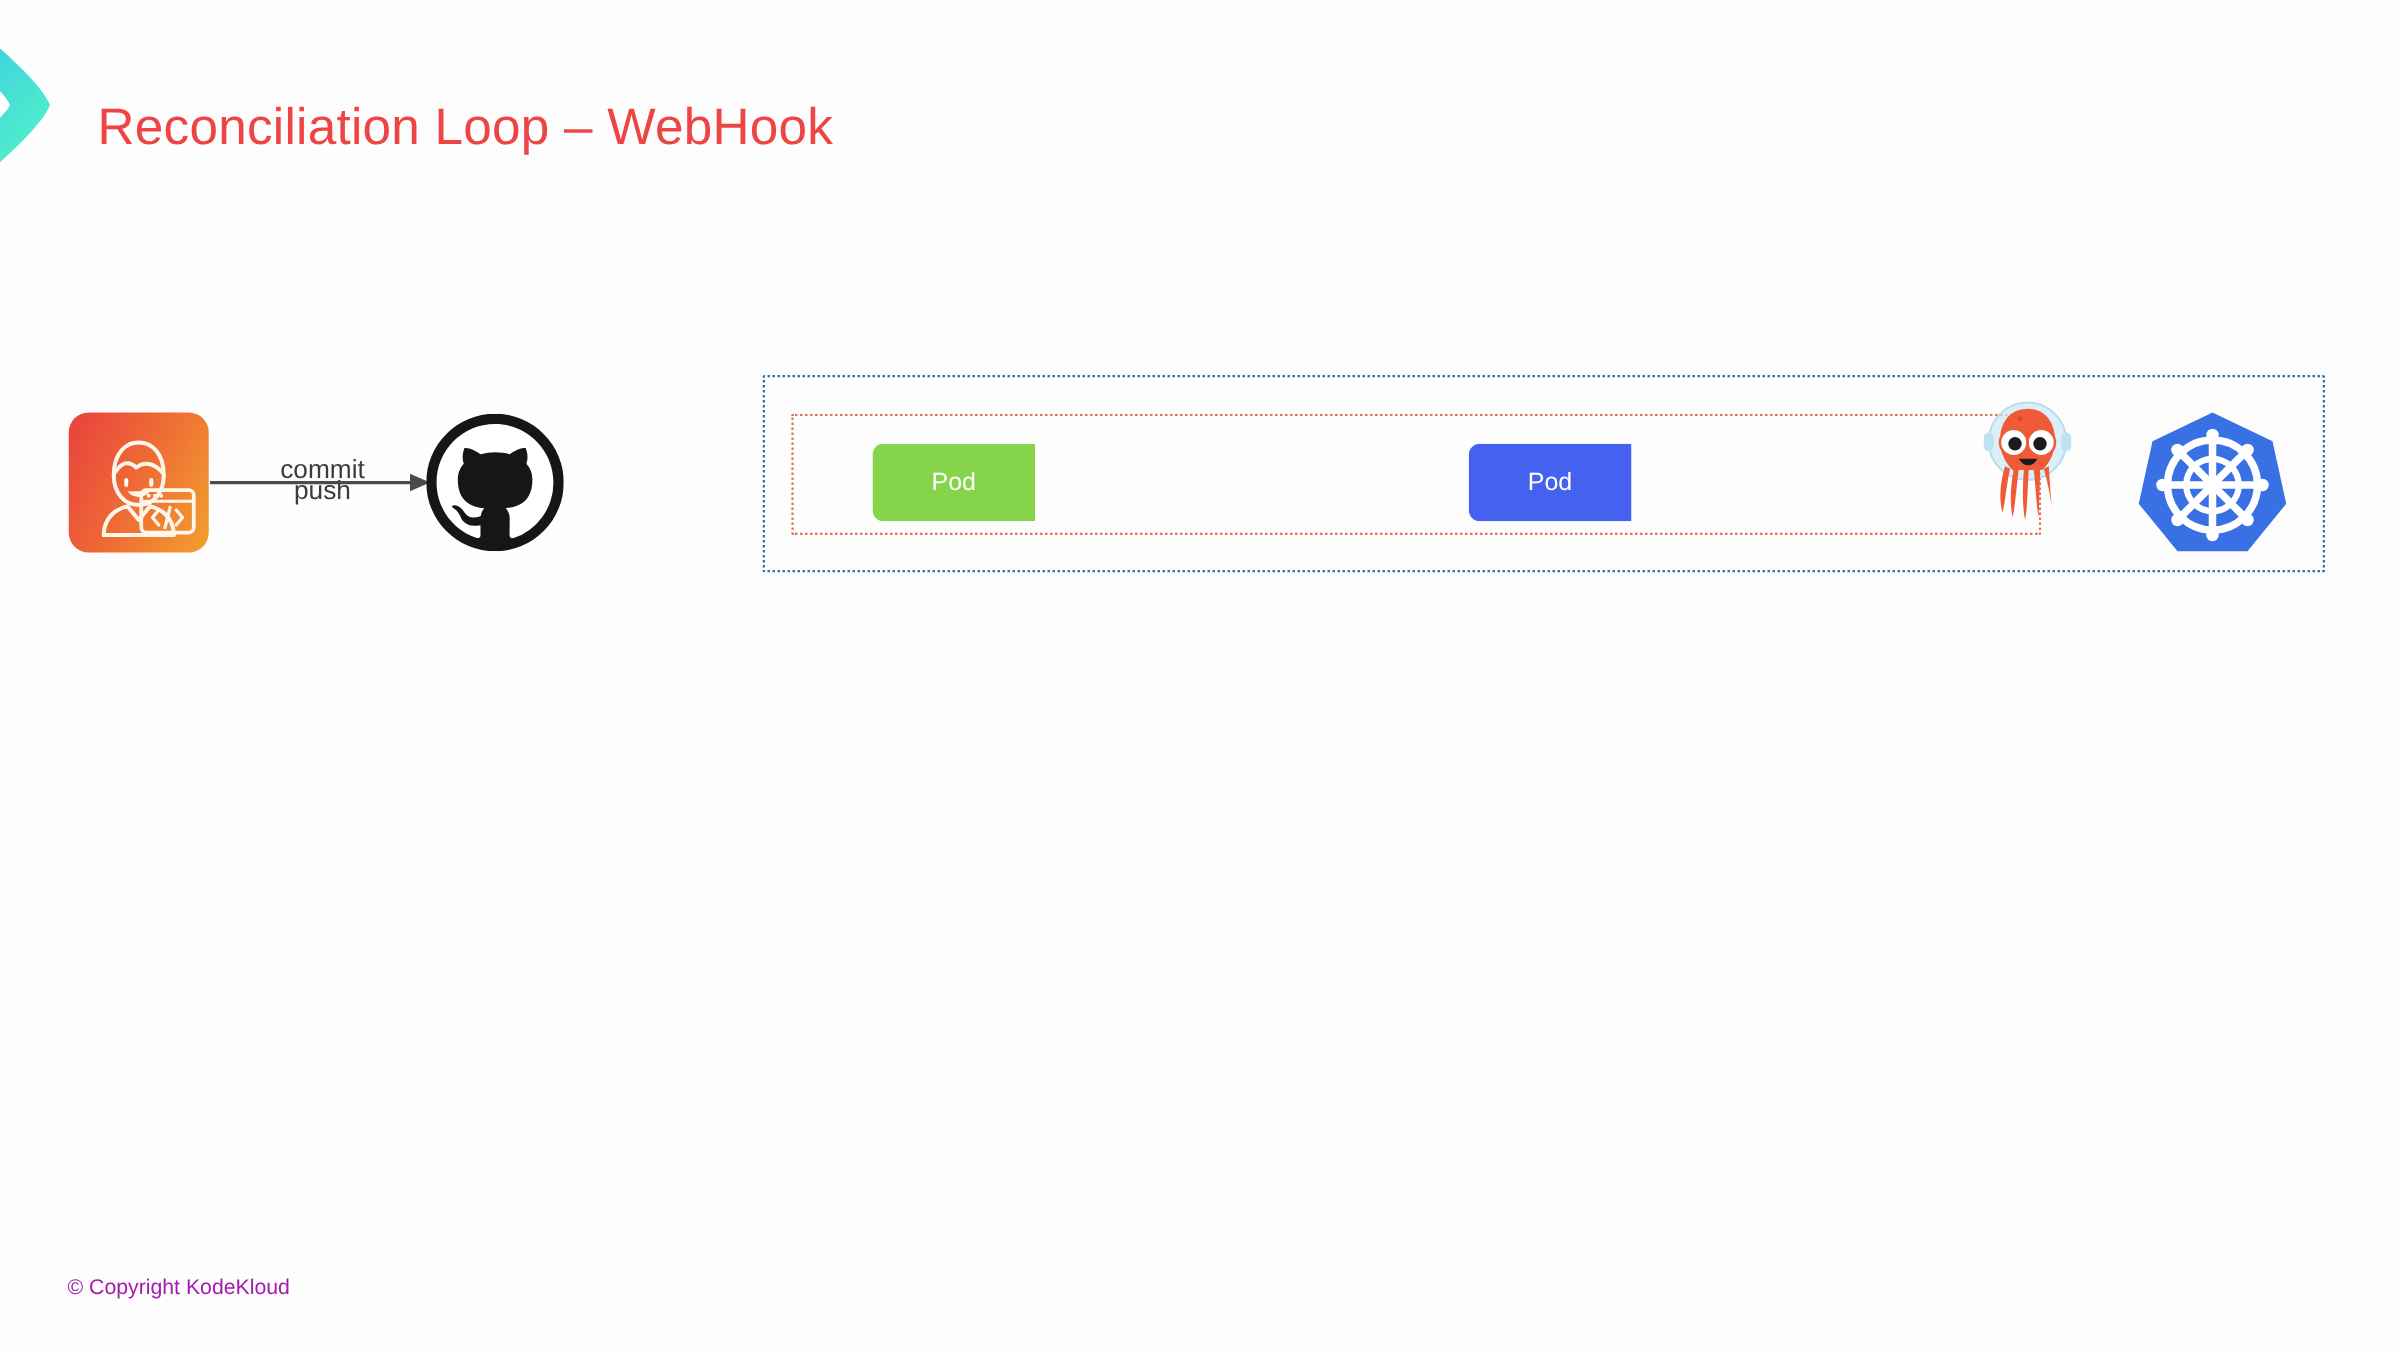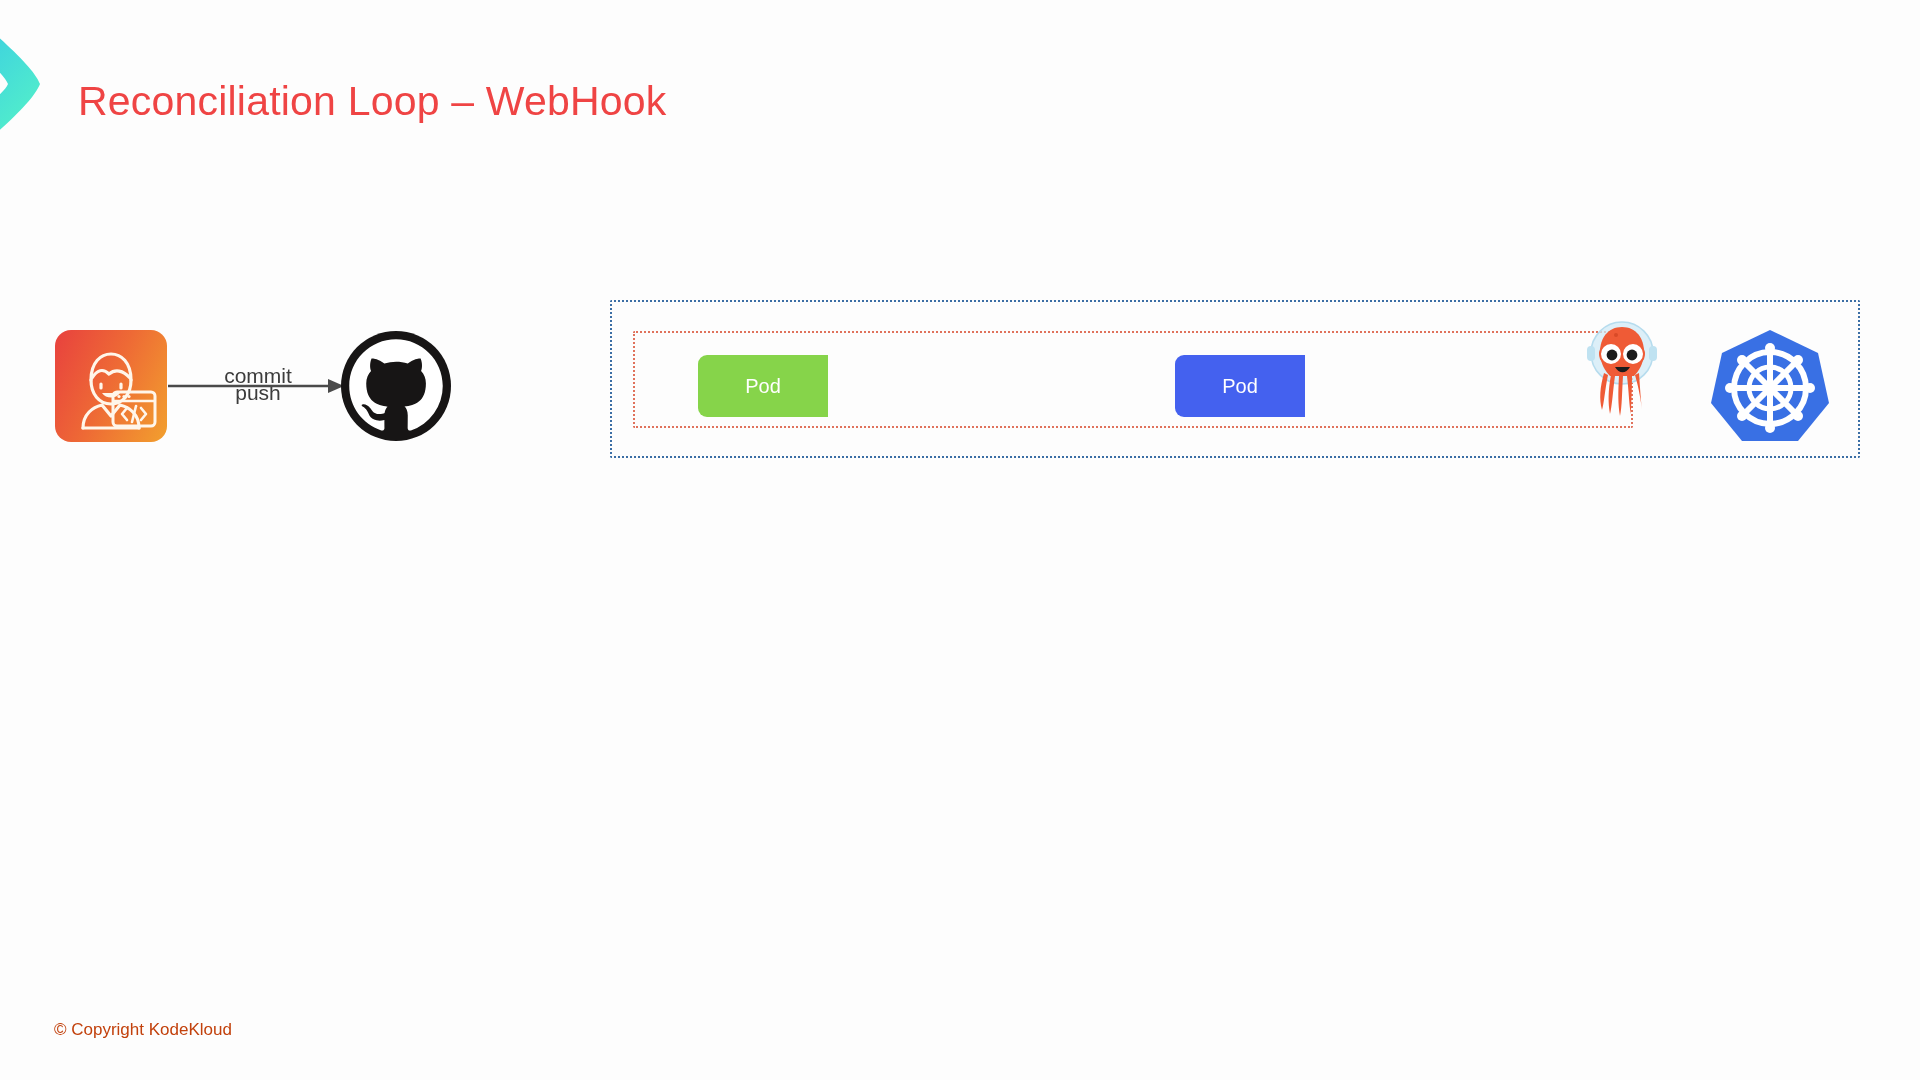--- a/index.html
+++ b/index.html
@@ -147,21 +147,21 @@
     width: 124px;
     height: 118px;
   }
 
   
   .footer-copyright {
     position: absolute;
     left: 54px;
     top: 1020px;
     font-size: 17px;
-    color: #c2410c;
+    color: #a21caf;
     white-space: nowrap;
   }
 </style>
 </head>
 <body>
 
 <div class="brand-logo">
   <svg viewBox="0 0 82 180" width="82" height="180" aria-hidden="true">
     <defs>
       <linearGradient id="chevGrad" x1="0" y1="0" x2="0.55" y2="1">

